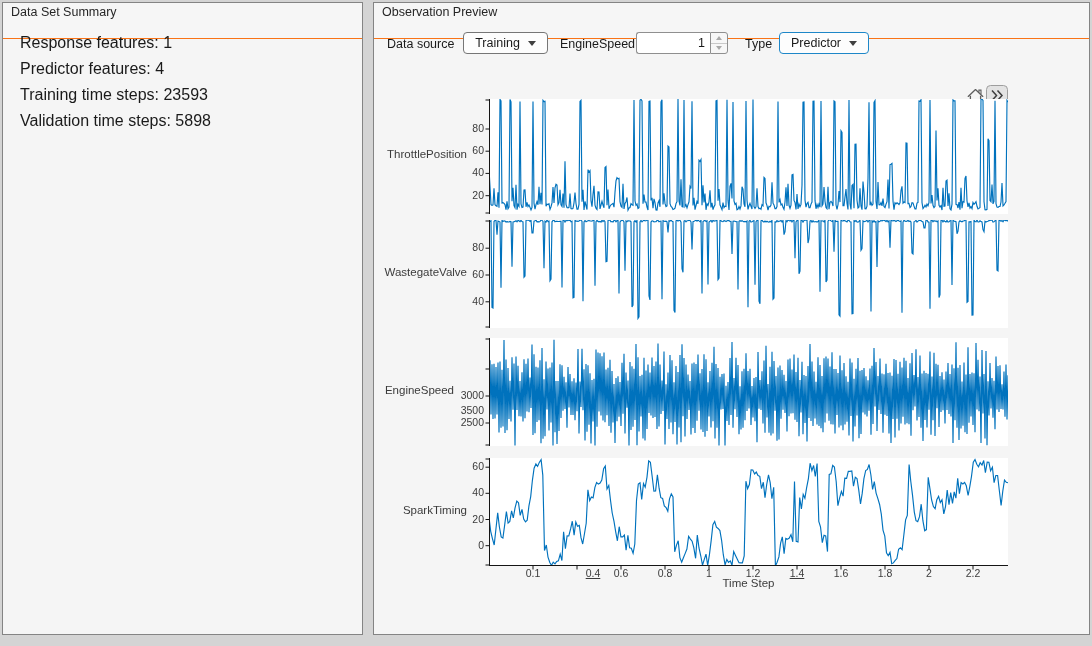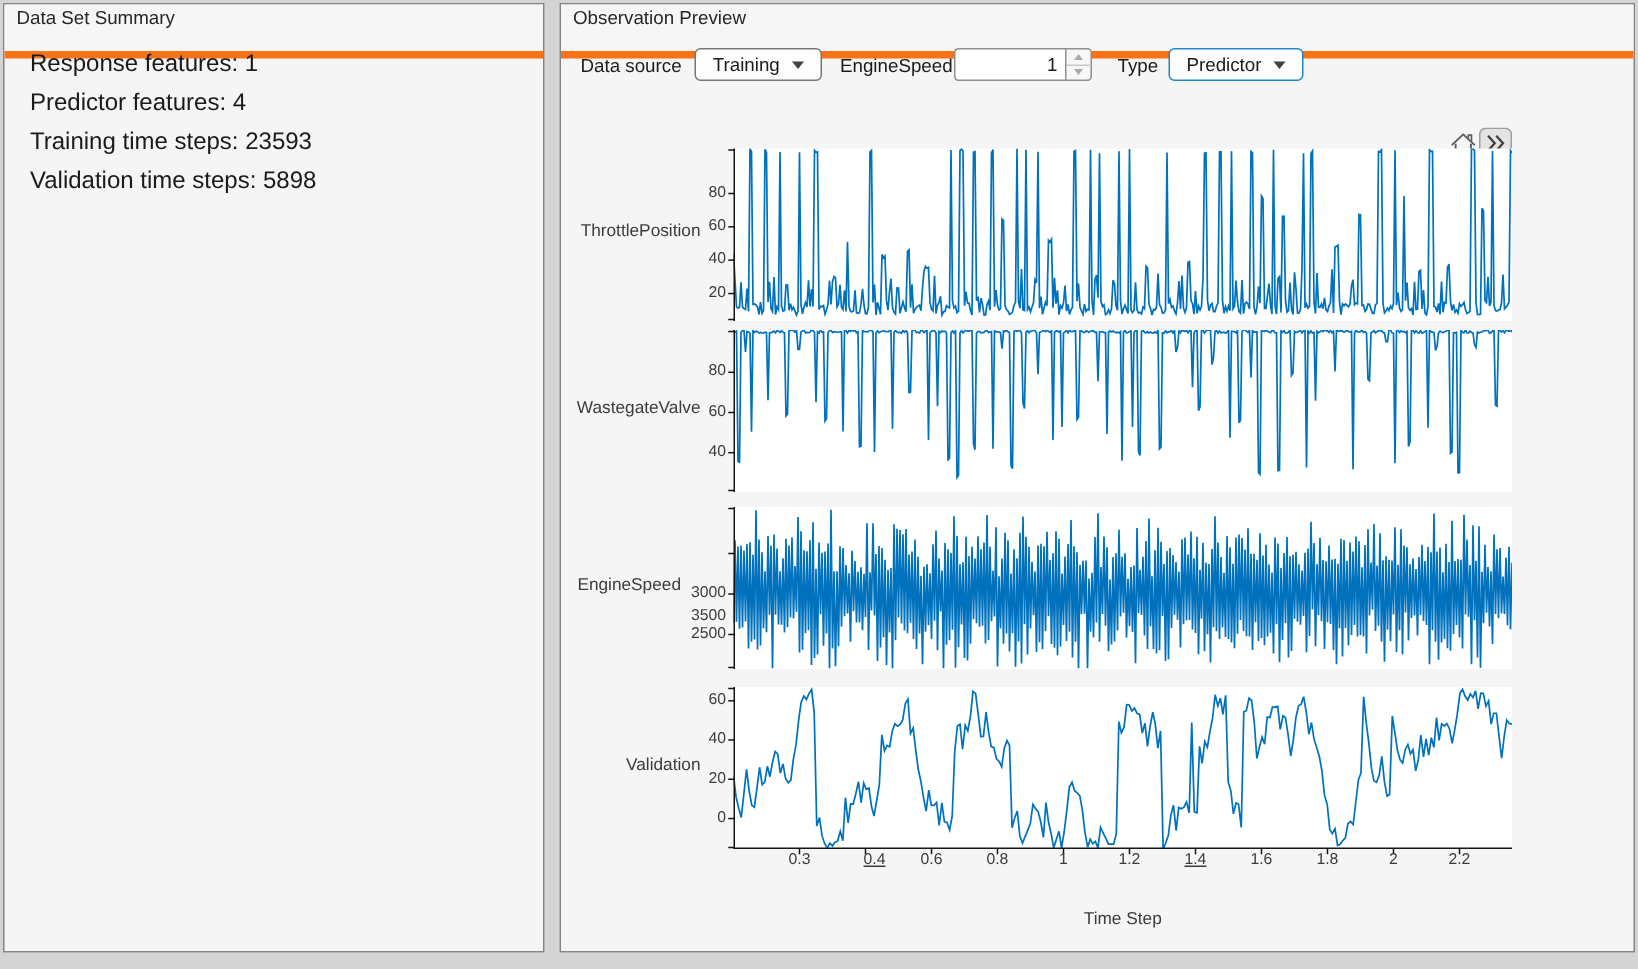--- a/index.html
+++ b/index.html
@@ -2,21 +2,21 @@
 <html><head>
 <meta charset="utf-8">
 <style>
   *{margin:0;padding:0;box-sizing:border-box}
   html,body{width:1092px;height:646px}
   body{position:relative;background:#d4d4d4;font-family:"Liberation Sans","DejaVu Sans",sans-serif;overflow:hidden}
   .panel{position:absolute;top:2px;background:#f5f5f5;border:1px solid #848484}
   #left-panel{left:2px;width:361px;height:633px}
   #right-panel{left:373px;width:717px;height:633px}
   .panel-header{height:36px;line-height:19px;padding-left:8px;font-size:12.5px;color:#262626;
-    background:#f6f6f6;border-bottom:5px solid #f97316}
+    background:#f6f6f6;border-bottom:1px solid #f97316}
   .summary-item{position:absolute;left:17px;font-size:16px;color:#1a1a1a;white-space:nowrap}
   .summary-item:nth-of-type(2){top:31px}
   .summary-item:nth-of-type(3){top:57px}
   .summary-item:nth-of-type(4){top:83px}
   .summary-item:nth-of-type(5){top:109px}
   .ctl-label{position:absolute;top:34px;font-size:12.5px;color:#1a1a1a;white-space:nowrap}
   #ds-label{left:13px} #obs-label{left:186px} #type-label{left:371px}
   .dropdown{position:absolute;top:29px;height:22px;display:flex;align-items:center;justify-content:center;
     padding:0 8px;background:#fdfdfd;border:1px solid #767676;border-radius:4px;font-size:12.5px;color:#1a1a1a;cursor:default}
   #ds-dropdown{left:89px;width:85px}
@@ -34,21 +34,21 @@
   .tri-down{width:0;height:0;border-left:3.5px solid transparent;border-right:3.5px solid transparent;border-top:4.5px solid #a9a9a9}
   .axtoolbar-icon{position:absolute;cursor:pointer}
   #home-icon{left:592px;top:85px}
   #expand-btn{left:612px;top:82px}
   .plotsvg{position:absolute;overflow:visible}
   .ylabel{position:absolute;font-size:11.5px;color:#3b3b3b;text-align:right;white-space:nowrap}
   #ylabel0{right:622px;top:145px} #ylabel1{right:622px;top:263px}
   #ylabel2{right:635px;top:381px} #ylabel3{right:622px;top:501px}
   .ytick{position:absolute;left:64px;width:46px;text-align:right;font-size:10.5px;color:#3b3b3b}
   .xtick{position:absolute;top:564px;width:44px;text-align:center;font-size:10.5px;color:#3b3b3b}
-  #xlabel{position:absolute;left:115px;width:519px;top:604px;text-align:center;font-size:11.5px;color:#3b3b3b}
+  #xlabel{position:absolute;left:115px;width:519px;top:574px;text-align:center;font-size:11.5px;color:#3b3b3b}
   #xmult{position:absolute;left:115px;width:515px;top:576px;text-align:right;font-size:10.5px;color:#3b3b3b}
   #xmult sup{font-size:7.5px}
 </style>
 </head>
 <body>
 
 <section class="panel" id="left-panel">
   <div class="panel-header">Data Set Summary</div>
   <div class="summary-item">Response features: 1</div>
   <div class="summary-item">Predictor features: 4</div>
@@ -89,21 +89,21 @@
   </svg>
   <svg class="axtoolbar-icon" id="expand-btn" width="22" height="21" viewBox="0 0 22 21">
     <rect x="0.5" y="0.5" width="21" height="20" rx="4" fill="#e3e3e3" stroke="#9e9e9e"></rect>
     <polyline points="6,5.5 10.5,10.5 6,15.5" fill="none" stroke="#3f3f3f" stroke-width="1.5"></polyline>
     <polyline points="11.5,5.5 16,10.5 11.5,15.5" fill="none" stroke="#3f3f3f" stroke-width="1.5"></polyline>
   </svg>
 
   <div class="ylabel" id="ylabel0">ThrottlePosition</div>
   <div class="ylabel" id="ylabel1">WastegateValve</div>
   <div class="ylabel" id="ylabel2">EngineSpeed</div>
-  <div class="ylabel" id="ylabel3">Validation</div>
+  <div class="ylabel" id="ylabel3">SparkTiming</div>
 
   <svg class="plotsvg" id="plot0" viewBox="0 0 529 121" style="left: 105px; top: 96px; width: 529px; height: 121px;">
       <defs>
         <clipPath id="clip0">
           <rect x="10" y="0" width="519" height="115"></rect>
         </clipPath>
       </defs>
       <rect x="10" y="0" width="519" height="115" fill="#ffffff"></rect>
       <polyline points="10.0,70.0 11.0,87.8 12.0,105.6 13.0,106.4 14.0,105.9 15.0,89.2 16.0,105.7 17.0,106.8 18.0,107.4 19.0,93.4 20.0,108.7 21.0,0.4 22.0,2.0 23.0,103.9 24.0,103.6 25.0,104.3 26.0,105.6 27.0,110.6 28.0,102.4 29.0,109.8 30.0,108.0 31.0,0.5 32.0,2.8 33.0,102.3 34.0,88.9 35.0,106.7 36.0,108.7 37.0,85.7 38.0,110.7 39.0,105.5 40.0,107.3 41.0,2.4 42.0,105.0 43.0,108.4 44.0,108.0 45.0,91.0 46.0,90.9 47.0,107.8 48.0,103.5 49.0,107.5 50.0,105.9 51.0,108.4 52.0,111.0 53.0,108.4 54.0,2.5 55.0,104.1 56.0,110.2 57.0,105.6 58.0,102.6 59.0,105.7 60.0,87.8 61.0,105.3 62.0,93.8 63.0,105.4 64.0,1.3 65.0,2.5 66.0,2.2 67.0,107.3 68.0,105.2 69.0,105.5 70.0,104.7 71.0,110.3 72.0,107.7 73.0,103.9 74.0,88.1 75.0,104.0 76.0,88.9 77.0,85.3 78.0,86.1 79.0,105.7 80.0,103.7 81.0,90.9 82.0,105.8 83.0,107.4 84.0,94.6 85.0,108.7 86.0,62.2 87.0,105.3 88.0,108.5 89.0,108.9 90.0,108.3 91.0,94.5 92.0,109.6 93.0,109.9 94.0,109.4 95.0,103.8 96.0,93.6 97.0,104.5 98.0,110.1 99.0,110.2 100.0,105.4 101.0,2.4 102.0,1.3 103.0,102.7 104.0,90.7 105.0,111.0 106.0,102.5 107.0,106.5 108.0,110.6 109.0,70.6 110.0,73.0 111.0,71.7 112.0,101.6 113.0,107.7 114.0,95.4 115.0,86.8 116.0,106.2 117.0,109.1 118.0,110.4 119.0,92.9 120.0,93.0 121.0,109.9 122.0,106.0 123.0,102.3 124.0,106.1 125.0,108.8 126.0,68.5 127.0,67.5 128.0,106.2 129.0,90.5 130.0,109.7 131.0,107.3 132.0,105.8 133.0,105.1 134.0,104.4 135.0,108.2 136.0,93.3 137.0,81.8 138.0,78.7 139.0,79.8 140.0,79.3 141.0,102.6 142.0,107.2 143.0,108.3 144.0,84.8 145.0,110.0 146.0,104.4 147.0,102.7 148.0,98.5 149.0,111.0 150.0,108.9 151.0,108.5 152.0,104.7 153.0,105.7 154.0,106.2 155.0,1.0 156.0,101.8 157.0,106.3 158.0,105.1 159.0,109.4 160.0,108.6 161.0,1.3 162.0,0.3 163.0,1.9 164.0,104.8 165.0,95.6 166.0,103.0 167.0,103.1 168.0,108.0 169.0,111.0 170.0,2.4 171.0,2.1 172.0,101.4 173.0,98.7 174.0,109.2 175.0,99.8 176.0,103.7 177.0,110.9 178.0,111.0 179.0,104.0 180.0,101.7 181.0,107.8 182.0,3.0 183.0,0.8 184.0,105.5 185.0,94.4 186.0,104.4 187.0,107.6 188.0,106.9 189.0,47.0 190.0,48.0 191.0,104.7 192.0,107.4 193.0,108.4 194.0,110.5 195.0,110.0 196.0,109.1 197.0,104.6 198.0,102.6 199.0,0.0 200.0,101.9 201.0,106.5 202.0,80.3 203.0,107.6 204.0,108.0 205.0,0.9 206.0,107.4 207.0,105.7 208.0,108.9 209.0,105.6 210.0,102.8 211.0,87.5 212.0,89.5 213.0,2.2 214.0,106.5 215.0,98.7 216.0,110.6 217.0,106.5 218.0,102.5 219.0,104.8 220.0,61.2 221.0,62.4 222.0,60.5 223.0,106.2 224.0,86.2 225.0,103.4 226.0,94.6 227.0,110.8 228.0,104.8 229.0,106.4 230.0,102.8 231.0,91.3 232.0,108.4 233.0,103.9 234.0,110.6 235.0,107.6 236.0,105.8 237.0,1.9 238.0,1.4 239.0,101.8 240.0,90.1 241.0,105.8 242.0,108.3 243.0,110.6 244.0,103.7 245.0,108.6 246.0,107.2 247.0,107.5 248.0,0.8 249.0,101.4 250.0,111.0 251.0,87.3 252.0,84.4 253.0,99.4 254.0,3.1 255.0,102.0 256.0,105.4 257.0,104.3 258.0,110.7 259.0,110.1 260.0,107.5 261.0,110.0 262.0,106.9 263.0,87.8 264.0,90.2 265.0,104.9 266.0,107.8 267.0,1.9 268.0,101.3 269.0,110.4 270.0,106.8 271.0,104.4 272.0,107.4 273.0,110.0 274.0,0.4 275.0,107.6 276.0,109.4 277.0,107.8 278.0,89.2 279.0,107.5 280.0,109.7 281.0,109.2 282.0,110.3 283.0,105.7 284.0,106.8 285.0,78.4 286.0,79.5 287.0,103.8 288.0,106.6 289.0,111.0 290.0,107.3 291.0,107.7 292.0,106.0 293.0,83.4 294.0,104.2 295.0,105.9 296.0,109.7 297.0,109.6 298.0,107.5 299.0,2.6 300.0,103.4 301.0,100.7 302.0,105.9 303.0,105.0 304.0,108.3 305.0,110.3 306.0,103.0 307.0,88.3 308.0,106.9 309.0,84.7 310.0,106.3 311.0,109.3 312.0,106.2 313.0,75.9 314.0,75.4 315.0,101.4 316.0,103.5 317.0,110.5 318.0,95.1 319.0,109.9 320.0,105.0 321.0,107.7 322.0,105.4 323.0,86.2 324.0,3.1 325.0,2.9 326.0,101.1 327.0,108.1 328.0,104.5 329.0,103.3 330.0,108.7 331.0,108.7 332.0,105.1 333.0,103.1 334.0,2.3 335.0,2.2 336.0,101.4 337.0,109.8 338.0,105.4 339.0,108.5 340.0,105.0 341.0,108.2 342.0,1.9 343.0,106.8 344.0,105.1 345.0,88.0 346.0,102.3 347.0,108.6 348.0,109.8 349.0,87.7 350.0,110.1 351.0,103.4 352.0,102.4 353.0,103.7 354.0,107.0 355.0,2.0 356.0,2.8 357.0,105.8 358.0,110.5 359.0,105.6 360.0,92.0 361.0,103.1 362.0,31.7 363.0,33.3 364.0,106.6 365.0,106.6 366.0,98.1 367.0,90.0 368.0,104.2 369.0,110.4 370.0,0.9 371.0,104.7 372.0,110.4 373.0,86.6 374.0,85.5 375.0,109.3 376.0,45.2 377.0,45.1 378.0,101.3 379.0,109.1 380.0,108.1 381.0,89.3 382.0,106.9 383.0,110.7 384.0,82.6 385.0,93.6 386.0,109.7 387.0,109.8 388.0,107.1 389.0,79.4 390.0,3.2 391.0,106.2 392.0,103.6 393.0,106.4 394.0,105.1 395.0,3.3 396.0,1.6 397.0,102.4 398.0,109.9 399.0,83.1 400.0,105.8 401.0,105.9 402.0,103.6 403.0,106.8 404.0,99.5 405.0,107.6 406.0,108.7 407.0,105.1 408.0,102.7 409.0,80.5 410.0,109.6 411.0,65.6 412.0,65.3 413.0,64.5 414.0,102.2 415.0,110.7 416.0,103.7 417.0,104.8 418.0,103.7 419.0,104.5 420.0,105.5 421.0,103.8 422.0,91.7 423.0,87.4 424.0,104.1 425.0,103.0 426.0,103.5 427.0,43.9 428.0,44.2 429.0,104.6 430.0,104.4 431.0,108.6 432.0,107.4 433.0,103.7 434.0,103.9 435.0,107.1 436.0,109.9 437.0,109.9 438.0,104.1 439.0,103.4 440.0,2.0 441.0,2.4 442.0,0.8 443.0,103.5 444.0,109.6 445.0,108.2 446.0,106.3 447.0,108.0 448.0,105.1 449.0,106.8 450.0,103.4 451.0,1.1 452.0,104.5 453.0,96.1 454.0,106.3 455.0,108.6 456.0,107.4 457.0,31.6 458.0,101.5 459.0,89.4 460.0,106.3 461.0,107.9 462.0,106.7 463.0,111.0 464.0,88.9 465.0,107.3 466.0,107.1 467.0,82.0 468.0,81.2 469.0,107.0 470.0,94.4 471.0,109.8 472.0,110.9 473.0,105.2 474.0,0.9 475.0,1.9 476.0,1.8 477.0,105.4 478.0,105.6 479.0,109.0 480.0,103.2 481.0,110.6 482.0,88.7 483.0,109.2 484.0,102.6 485.0,103.1 486.0,79.3 487.0,77.1 488.0,102.0 489.0,107.9 490.0,103.9 491.0,109.1 492.0,107.6 493.0,109.7 494.0,103.4 495.0,105.2 496.0,104.1 497.0,102.6 498.0,107.3 499.0,110.0 500.0,109.4 501.0,108.5 502.0,0.0 503.0,0.1 504.0,1.4 505.0,102.5 506.0,110.7 507.0,110.8 508.0,110.4 509.0,39.8 510.0,41.7 511.0,101.5 512.0,102.7 513.0,85.6 514.0,104.9 515.0,102.4 516.0,1.7 517.0,104.6 518.0,108.1 519.0,108.4 520.0,107.5 521.0,107.5 522.0,103.0 523.0,84.1 524.0,106.9 525.0,105.8 526.0,104.3 527.0,102.5 528.0,1.4 529.0,3.1 " fill="none" stroke="#0072BD" stroke-width="1.15" clip-path="url(#clip0)"></polyline>
       <line x1="10.5" y1="0" x2="10.5" y2="115" stroke="#151515" stroke-width="1"></line>
@@ -181,22 +181,22 @@
     <div class="ytick" style="top: 291.839px;">40</div>
     <div class="ytick" style="top: 265.006px;">60</div>
     <div class="ytick" style="top: 238.174px;">80</div>
     <div class="ytick" style="top: 413.05px;">2500</div>
     <div class="ytick" style="top: 386.05px;">3000</div>
     <div class="ytick" style="top: 359.05px; margin-top: 42px;">3500</div>
     <div class="ytick" style="top: 535.709px;">0</div>
     <div class="ytick" style="top: 509.527px;">20</div>
     <div class="ytick" style="top: 483.345px;">40</div>
     <div class="ytick" style="top: 457.164px;">60</div>
-    <div class="xtick" style="left: 136.996px;">0.3</div>
-    <div class="xtick" style="left: 187px; text-decoration: underline;">0.4</div>
+    <div class="xtick" style="left: 136.996px;">0.1</div>
+    <div class="xtick" style="left: 197px; text-decoration: underline;">0.4</div>
     <div class="xtick" style="left: 224.988px;">0.6</div>
     <div class="xtick" style="left: 268.984px;">0.8</div>
     <div class="xtick" style="left: 312.981px;">1</div>
     <div class="xtick" style="left: 356.977px;">1.2</div>
     <div class="xtick" style="left: 400.973px; text-decoration: underline;">1.4</div>
     <div class="xtick" style="left: 444.969px;">1.6</div>
     <div class="xtick" style="left: 488.965px;">1.8</div>
     <div class="xtick" style="left: 532.961px;">2</div>
     <div class="xtick" style="left: 576.957px;">2.2</div>
   </section>

